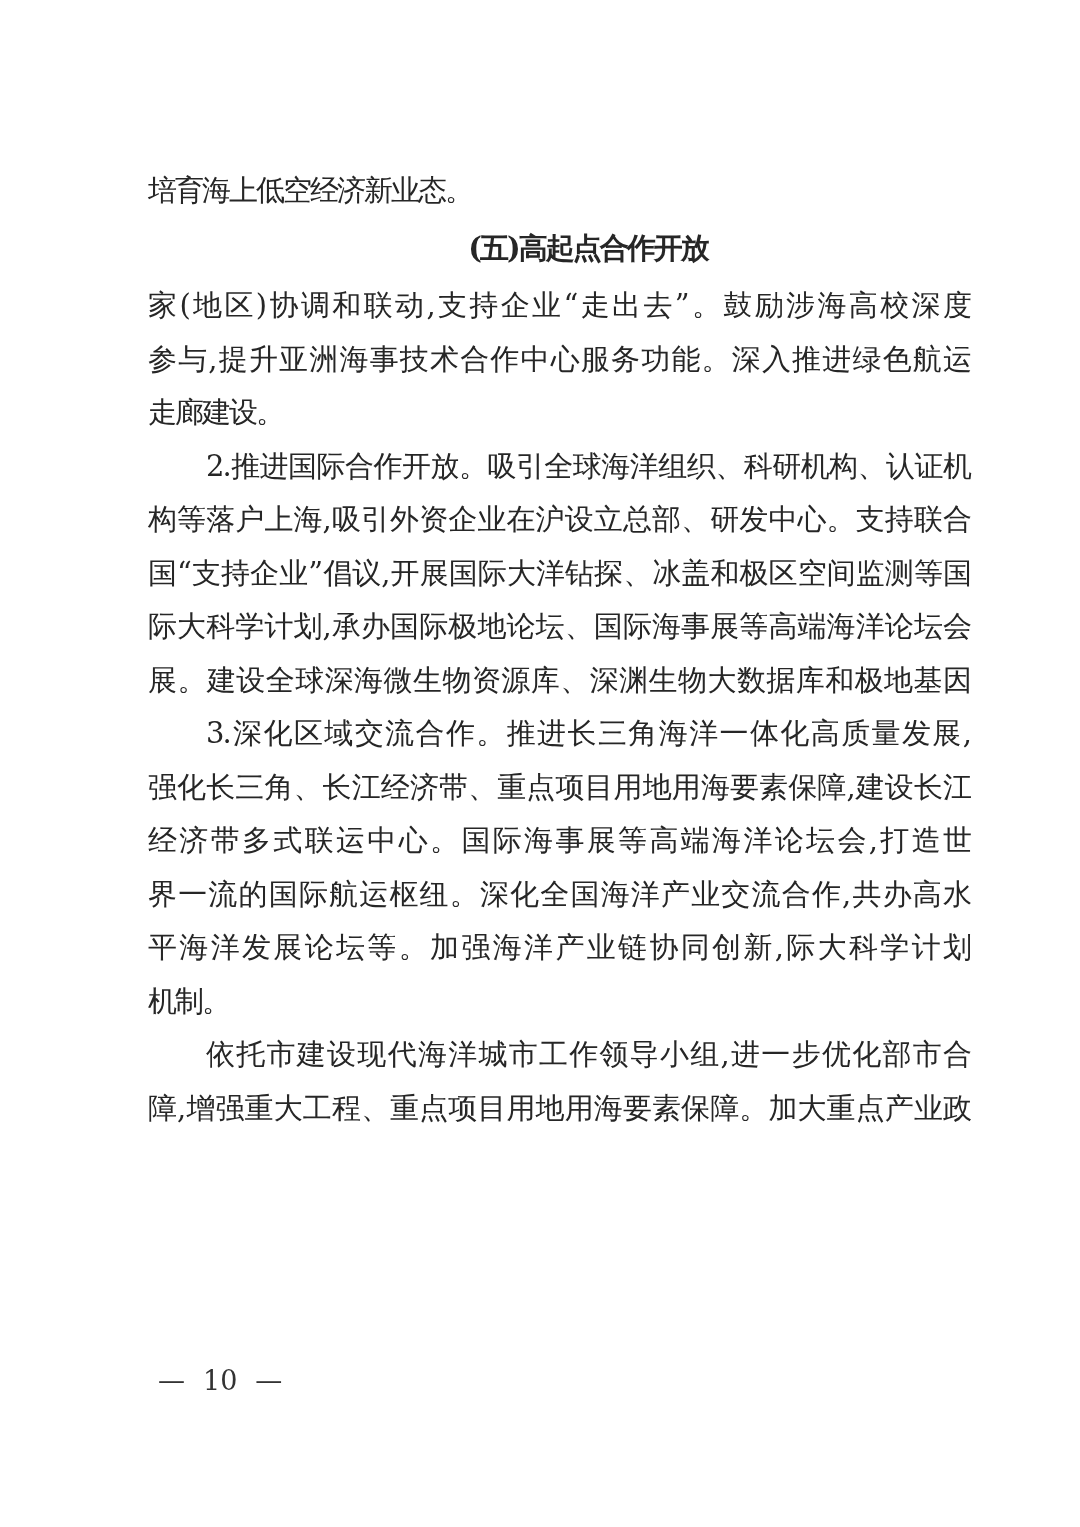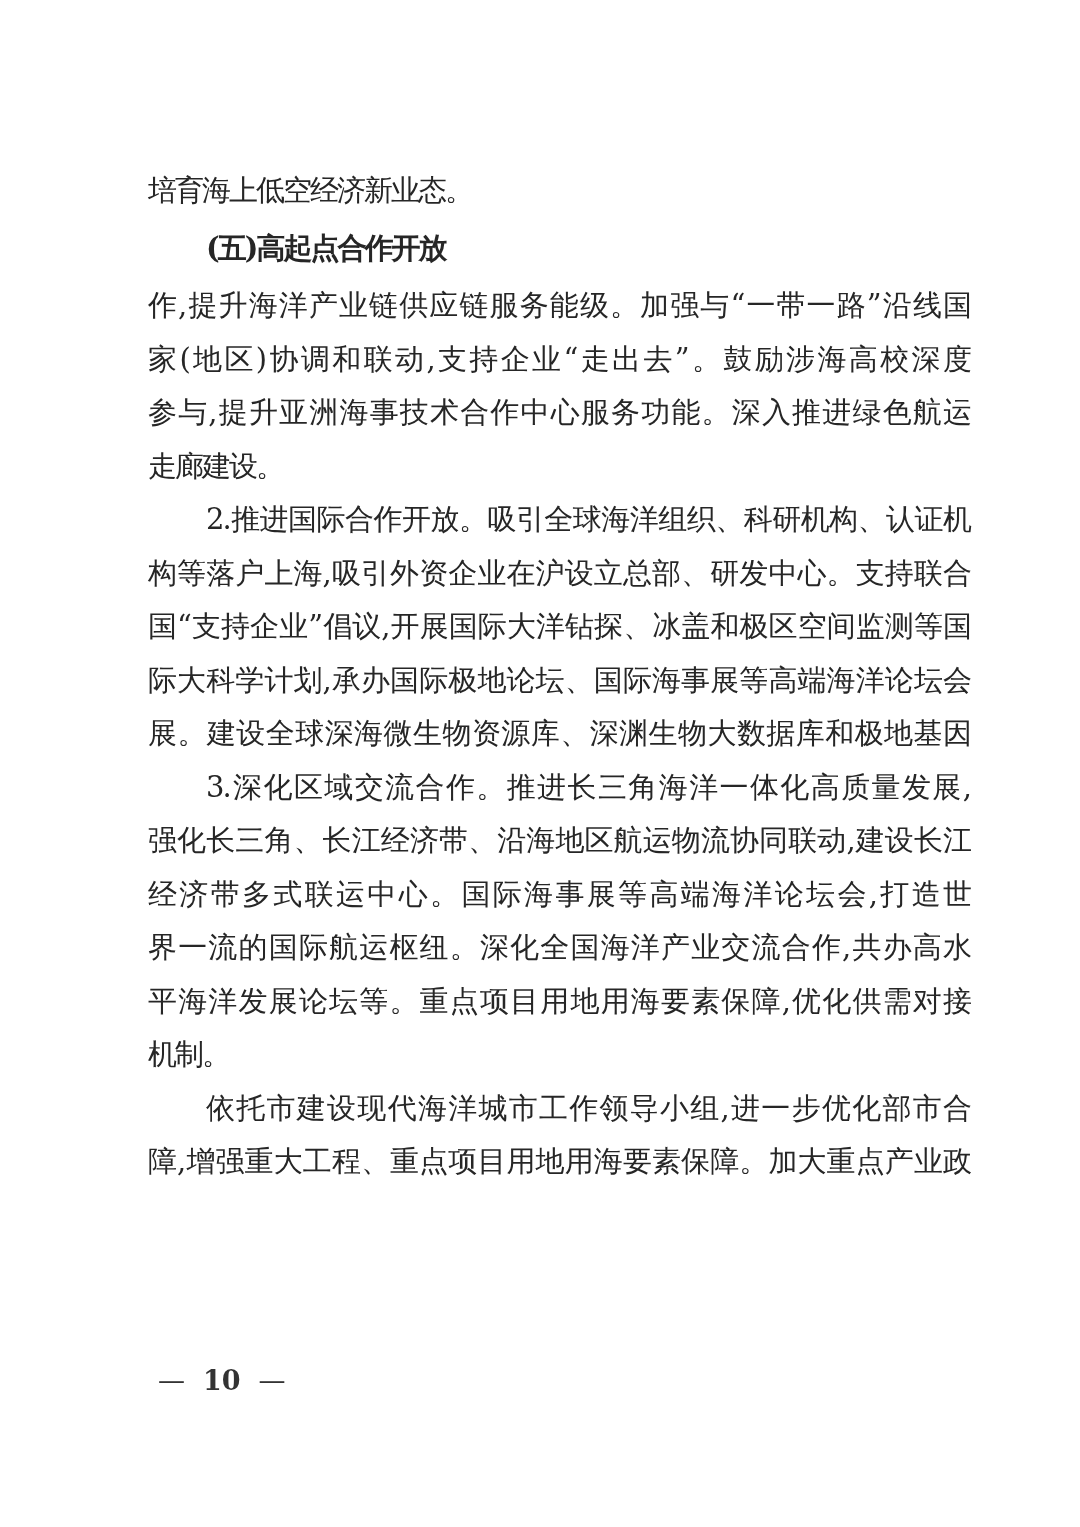--- a/index.html
+++ b/index.html
@@ -25,57 +25,56 @@
   .line {
     text-align: left;
     white-space: nowrap;
   }
   .line.justify {
     white-space: normal;
     text-align: justify;
     text-align-last: justify;
     text-justify: inter-character;
   }
-  .line.indent { padding-left: 58px; }
+  .line.indent { padding-left: 58px; text-align: center; }
   .line.heading { font-weight: 700; margin: 4px 0; }
   .footer {
     position: absolute;
     left: 158px;
     top: 1358px;
     height: 44px;
     display: flex;
     align-items: center;
     gap: 18px;
     font-size: 27px;
     color: #333333;
   }
   .footer .dash { letter-spacing: 0; }
-  .footer .pagenum { letter-spacing: 0; font-weight: bold; }
+  .footer .pagenum { letter-spacing: 0; }
 </style>
 </head>
 <body>
 
 <div class="page">
   <div class="content" id="content">
       <div class="line">培育海上低空经济新业态。</div>
       <div class="line indent heading">(五)高起点合作开放</div>
-      <div class="line justify">作,提升海洋产业链供应链服务能级。加强与“一带一路”沿线国</div>
       <div class="line justify">家(地区)协调和联动,支持企业“走出去”。鼓励涉海高校深度</div>
       <div class="line justify">参与,提升亚洲海事技术合作中心服务功能。深入推进绿色航运</div>
       <div class="line">走廊建设。</div>
       <div class="line justify indent">2.推进国际合作开放。吸引全球海洋组织、科研机构、认证机</div>
       <div class="line justify">构等落户上海,吸引外资企业在沪设立总部、研发中心。支持联合</div>
       <div class="line justify">国“支持企业”倡议,开展国际大洋钻探、冰盖和极区空间监测等国</div>
       <div class="line justify">际大科学计划,承办国际极地论坛、国际海事展等高端海洋论坛会</div>
       <div class="line justify">展。建设全球深海微生物资源库、深渊生物大数据库和极地基因</div>
       <div class="line justify indent">3.深化区域交流合作。推进长三角海洋一体化高质量发展,</div>
-      <div class="line justify">强化长三角、长江经济带、沿海地区航运物流协同联动,建设长江</div>
+      <div class="line justify">强化长三角、长江经济带、重点项目用地用海要素保障,建设长江</div>
       <div class="line justify">经济带多式联运中心。国际海事展等高端海洋论坛会,打造世</div>
       <div class="line justify">界一流的国际航运枢纽。深化全国海洋产业交流合作,共办高水</div>
-      <div class="line justify">平海洋发展论坛等。重点项目用地用海要素保障,优化供需对接</div>
+      <div class="line justify">平海洋发展论坛等。加强海洋产业链协同创新,际大科学计划</div>
       <div class="line">机制。</div>
       <div class="line justify indent">依托市建设现代海洋城市工作领导小组,进一步优化部市合</div>
       <div class="line justify">障,增强重大工程、重点项目用地用海要素保障。加大重点产业政</div>
     </div>
   <div class="footer">
     <span class="dash">—</span>
     <span class="pagenum">10</span>
     <span class="dash">—</span>
   </div>
 </div>

